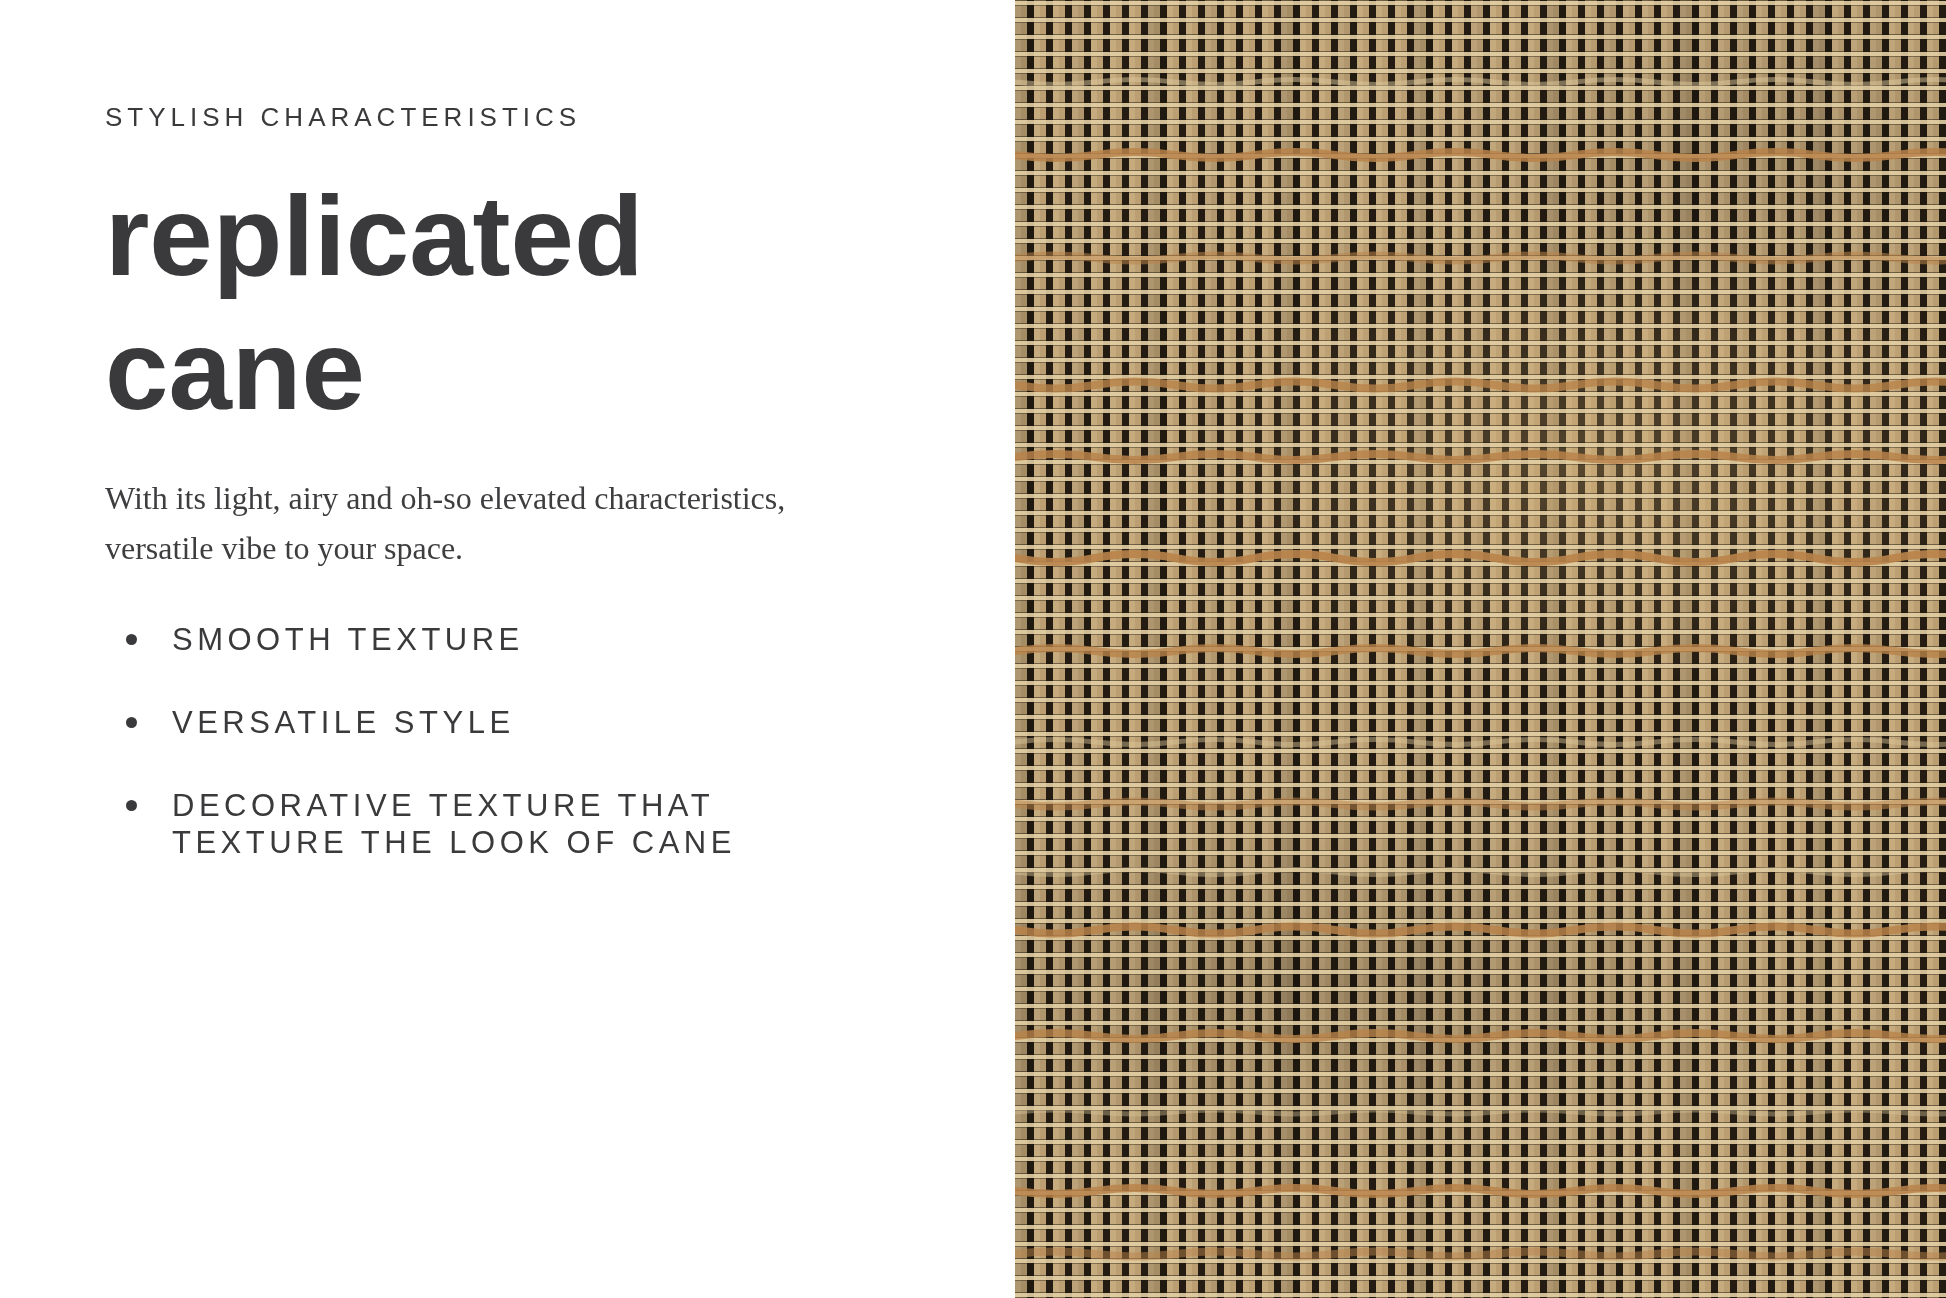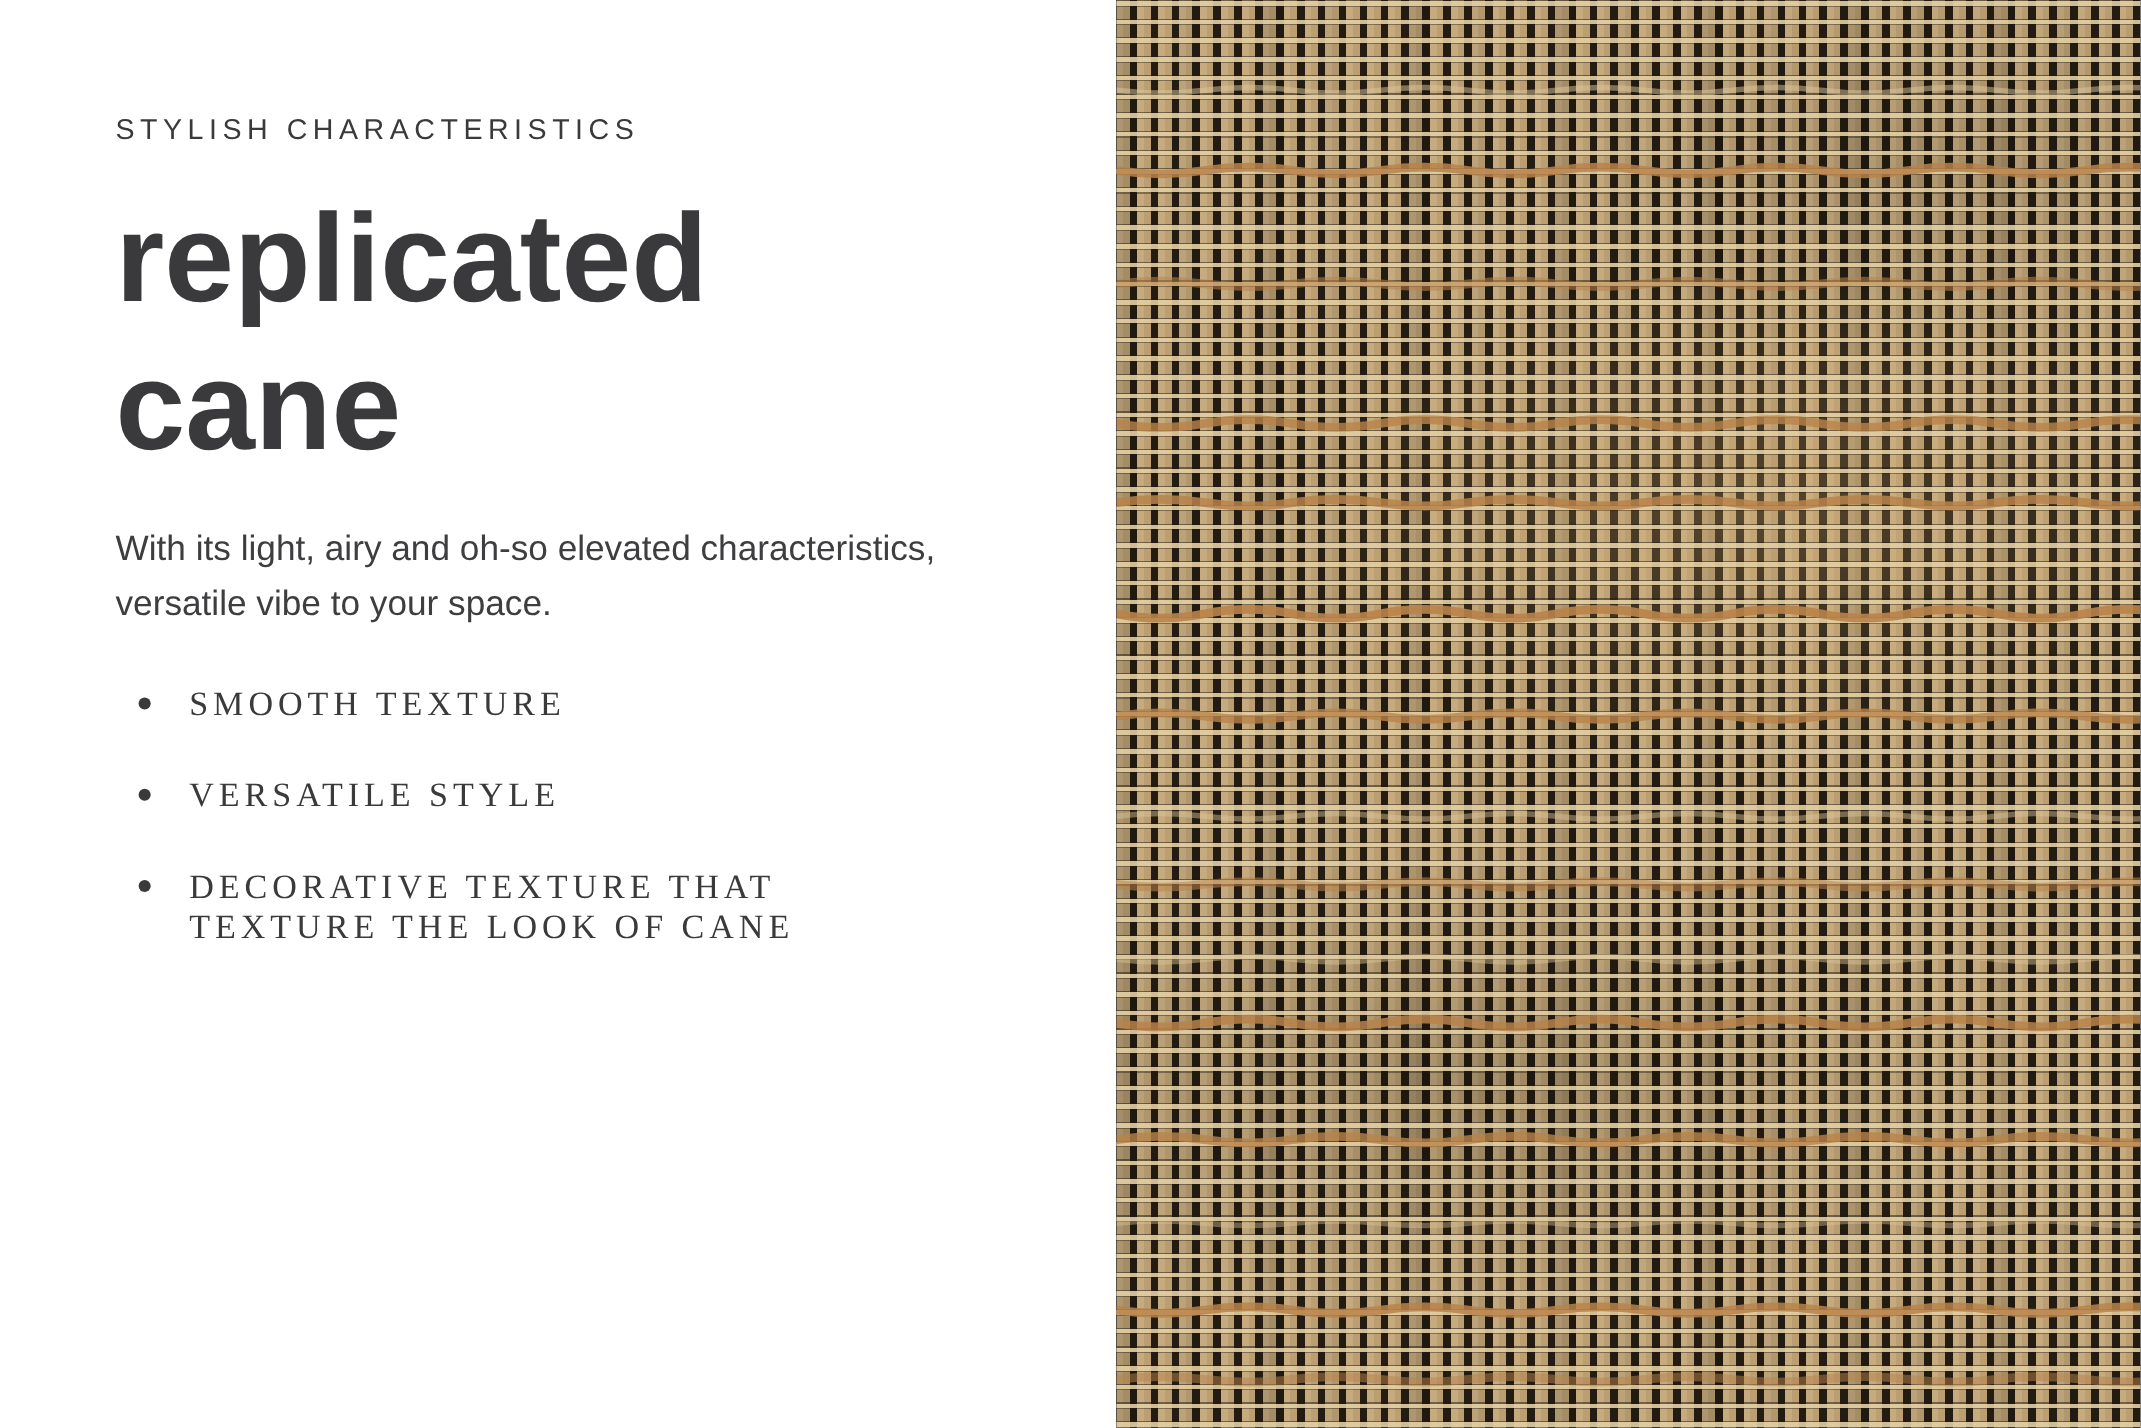--- a/index.html
+++ b/index.html
@@ -39,21 +39,21 @@
     letter-spacing: 0;
     color: var(--text, #3a3a3c);
   }
   .lede {
     margin: 36px 0 0 0;
     font-size: 32px;
     line-height: 50px;
     font-weight: 400;
     color: var(--text-soft, #3e3e40);
   }
-  .lede .line { display: block; white-space: nowrap; }
+  .lede .line { display: block; white-space: nowrap; font-family: Liberation Serif, serif; }
   .features {
     list-style: none;
     margin: 48px 0 0 0;
     padding: 0;
     font-size: 31px;
     line-height: 37px;
     letter-spacing: 4.5px;
     color: var(--text, #3a3a3c);
   }
   .features li {
@@ -63,21 +63,21 @@
   }
   .features li:first-child { margin-top: 0; }
   .features li::before {
     content: "";
     position: absolute;
     left: 21px; top: 13px;
     width: 11px; height: 11px;
     border-radius: 50%;
     background: var(--text, #3a3a3c);
   }
-  .features .li-line { display: block; white-space: nowrap; font-family: Liberation Serif, serif; }
+  .features .li-line { display: block; white-space: nowrap; }
   
   .texture {
     flex: 1 1 auto;
     position: relative;
     margin: 0;
     height: 100%;
     overflow: hidden;
     background-color: var(--weave-base, #241c12);
     
     background-image:

